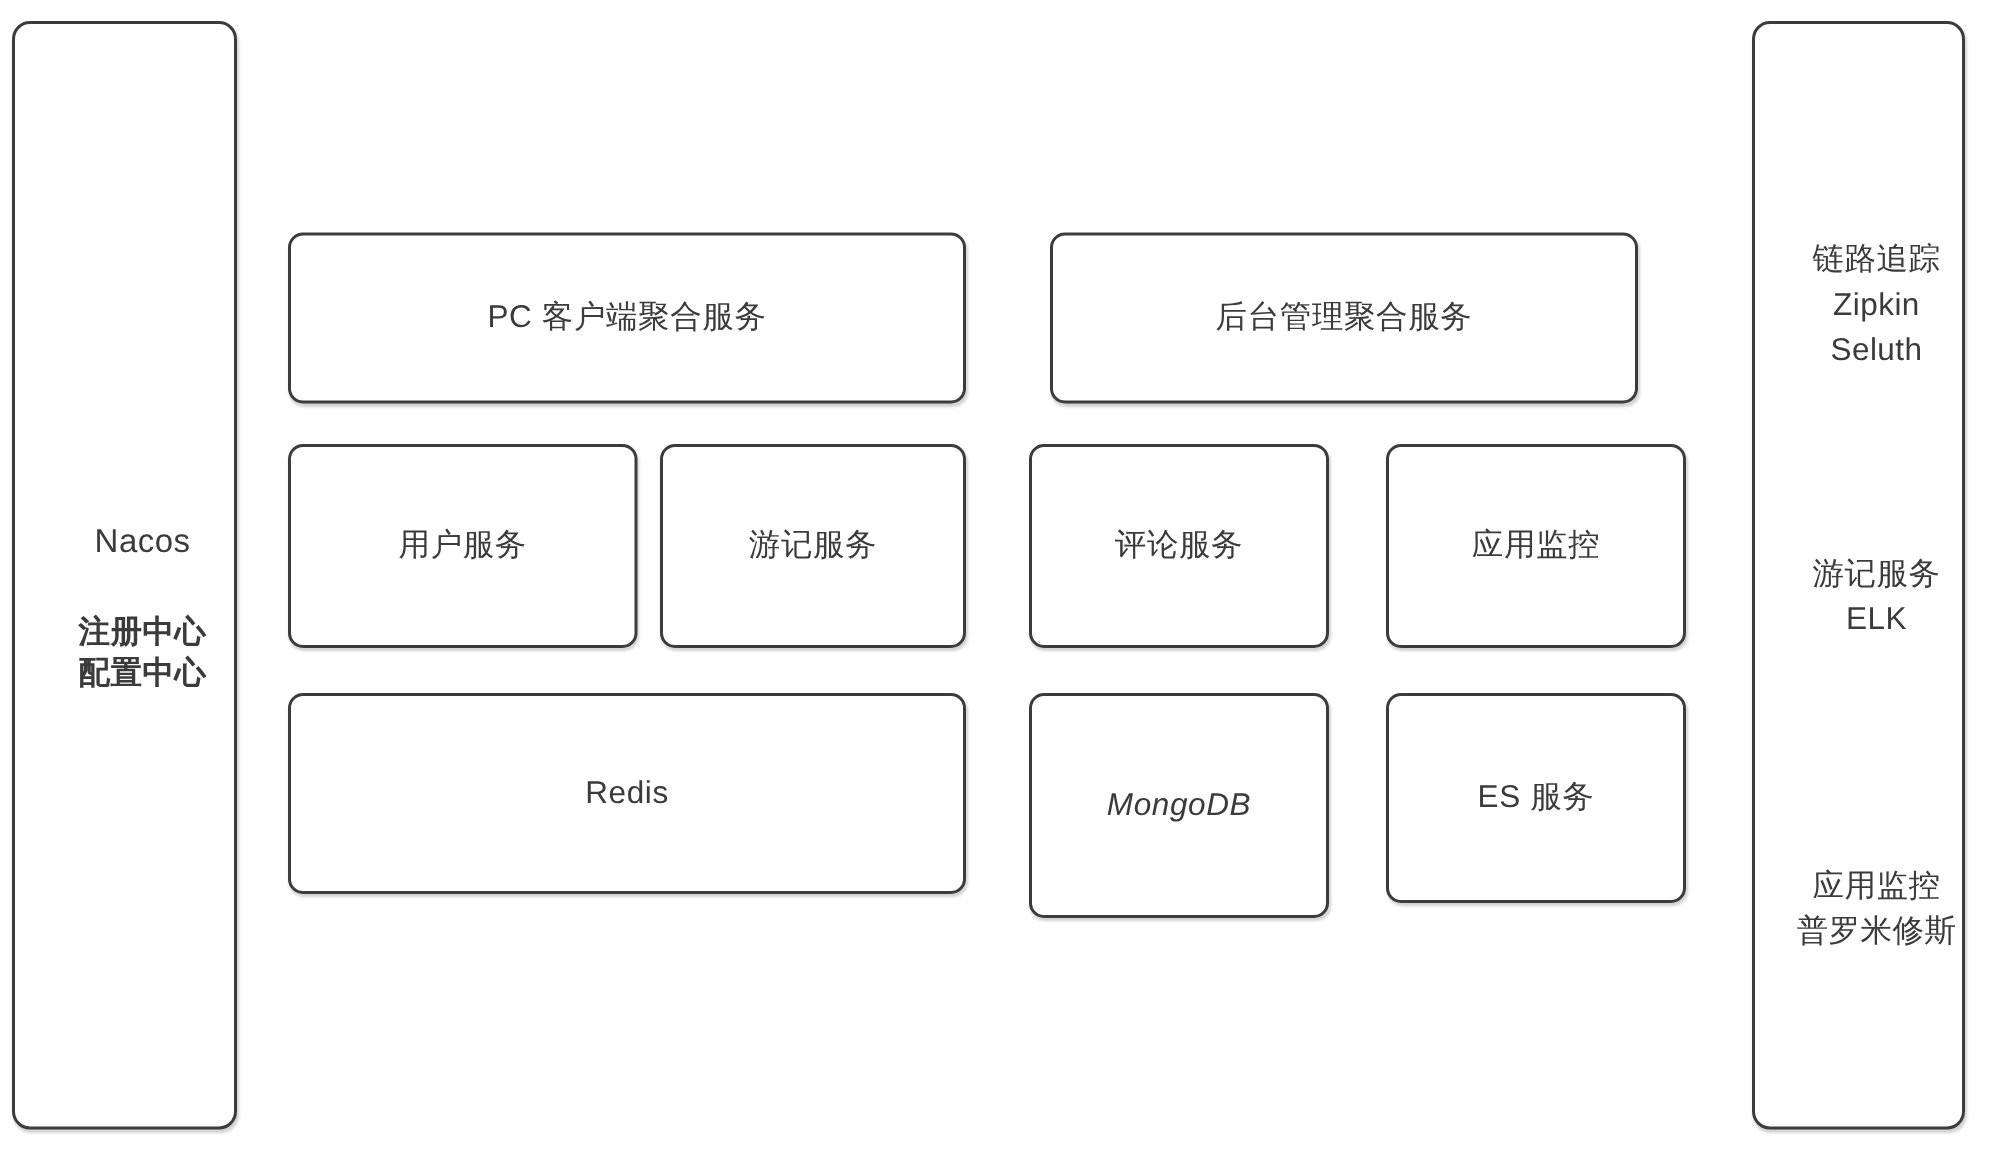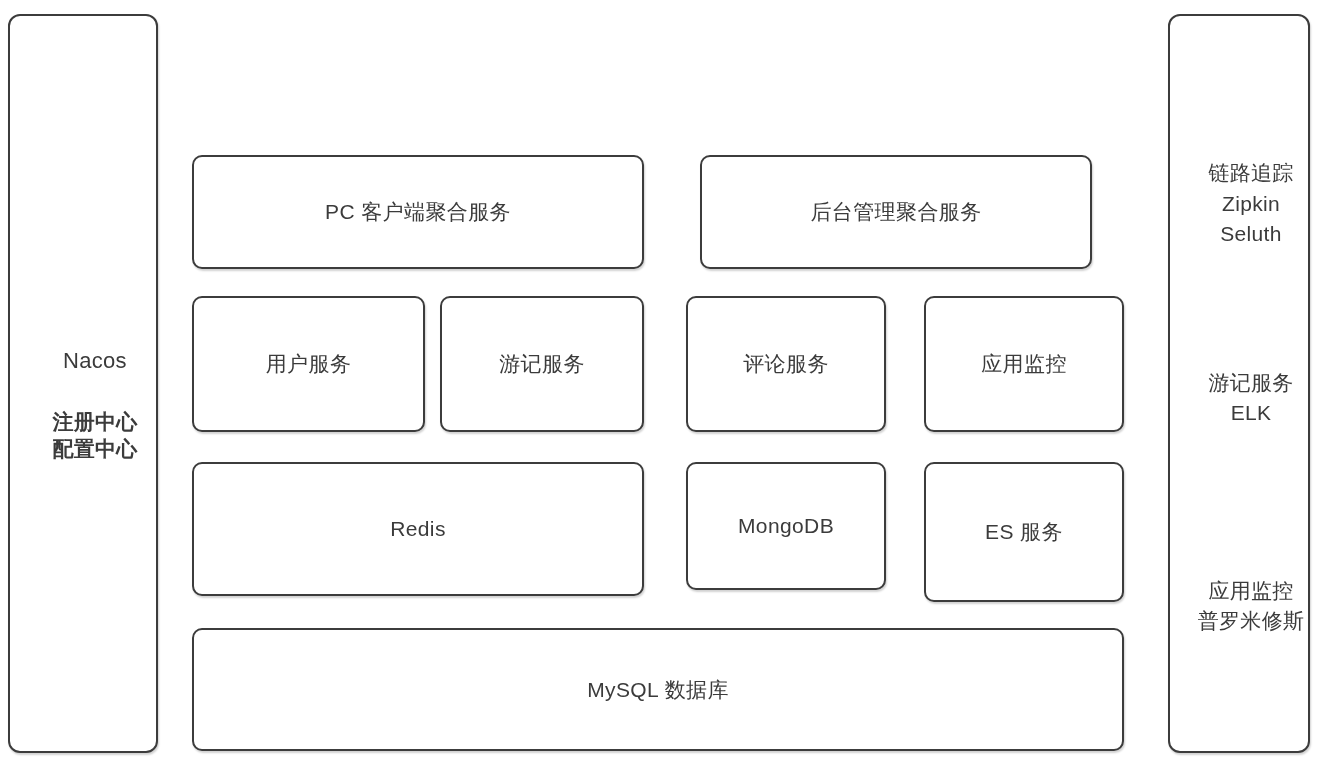--- a/index.html
+++ b/index.html
@@ -117,24 +117,21 @@
   <div class="node" style="left:440px; top:296px; width:204px; height:136px;">
     <span class="node-label">游记服务</span>
   </div>
   <div class="node" style="left:924px; top:296px; width:200px; height:136px;">
     <span class="node-label">应用监控</span>
   </div>
 
   <div class="node" style="left:192px; top:462px; width:452px; height:134px;border-radius:10px;">
     <span class="node-label">Redis</span>
   </div>
-  <div class="node" style="left:686px; top:462px; width:200px; height:128px;">
+  <div class="node" style="left:686px; top:462px; width:200px; height:150px;font-style:italic;">
     <span class="node-label">MongoDB</span>
   </div>
   <div class="node" style="left:924px; top:462px; width:200px; height:140px;">
     <span class="node-label">ES 服务</span>
   </div>
 
-  <div class="node" style="left:192px; top:628px; width:932px; height:123px;">
-    <span class="node-label">MySQL 数据库</span>
-  </div>
 
 </div>
 
 </body></html>

